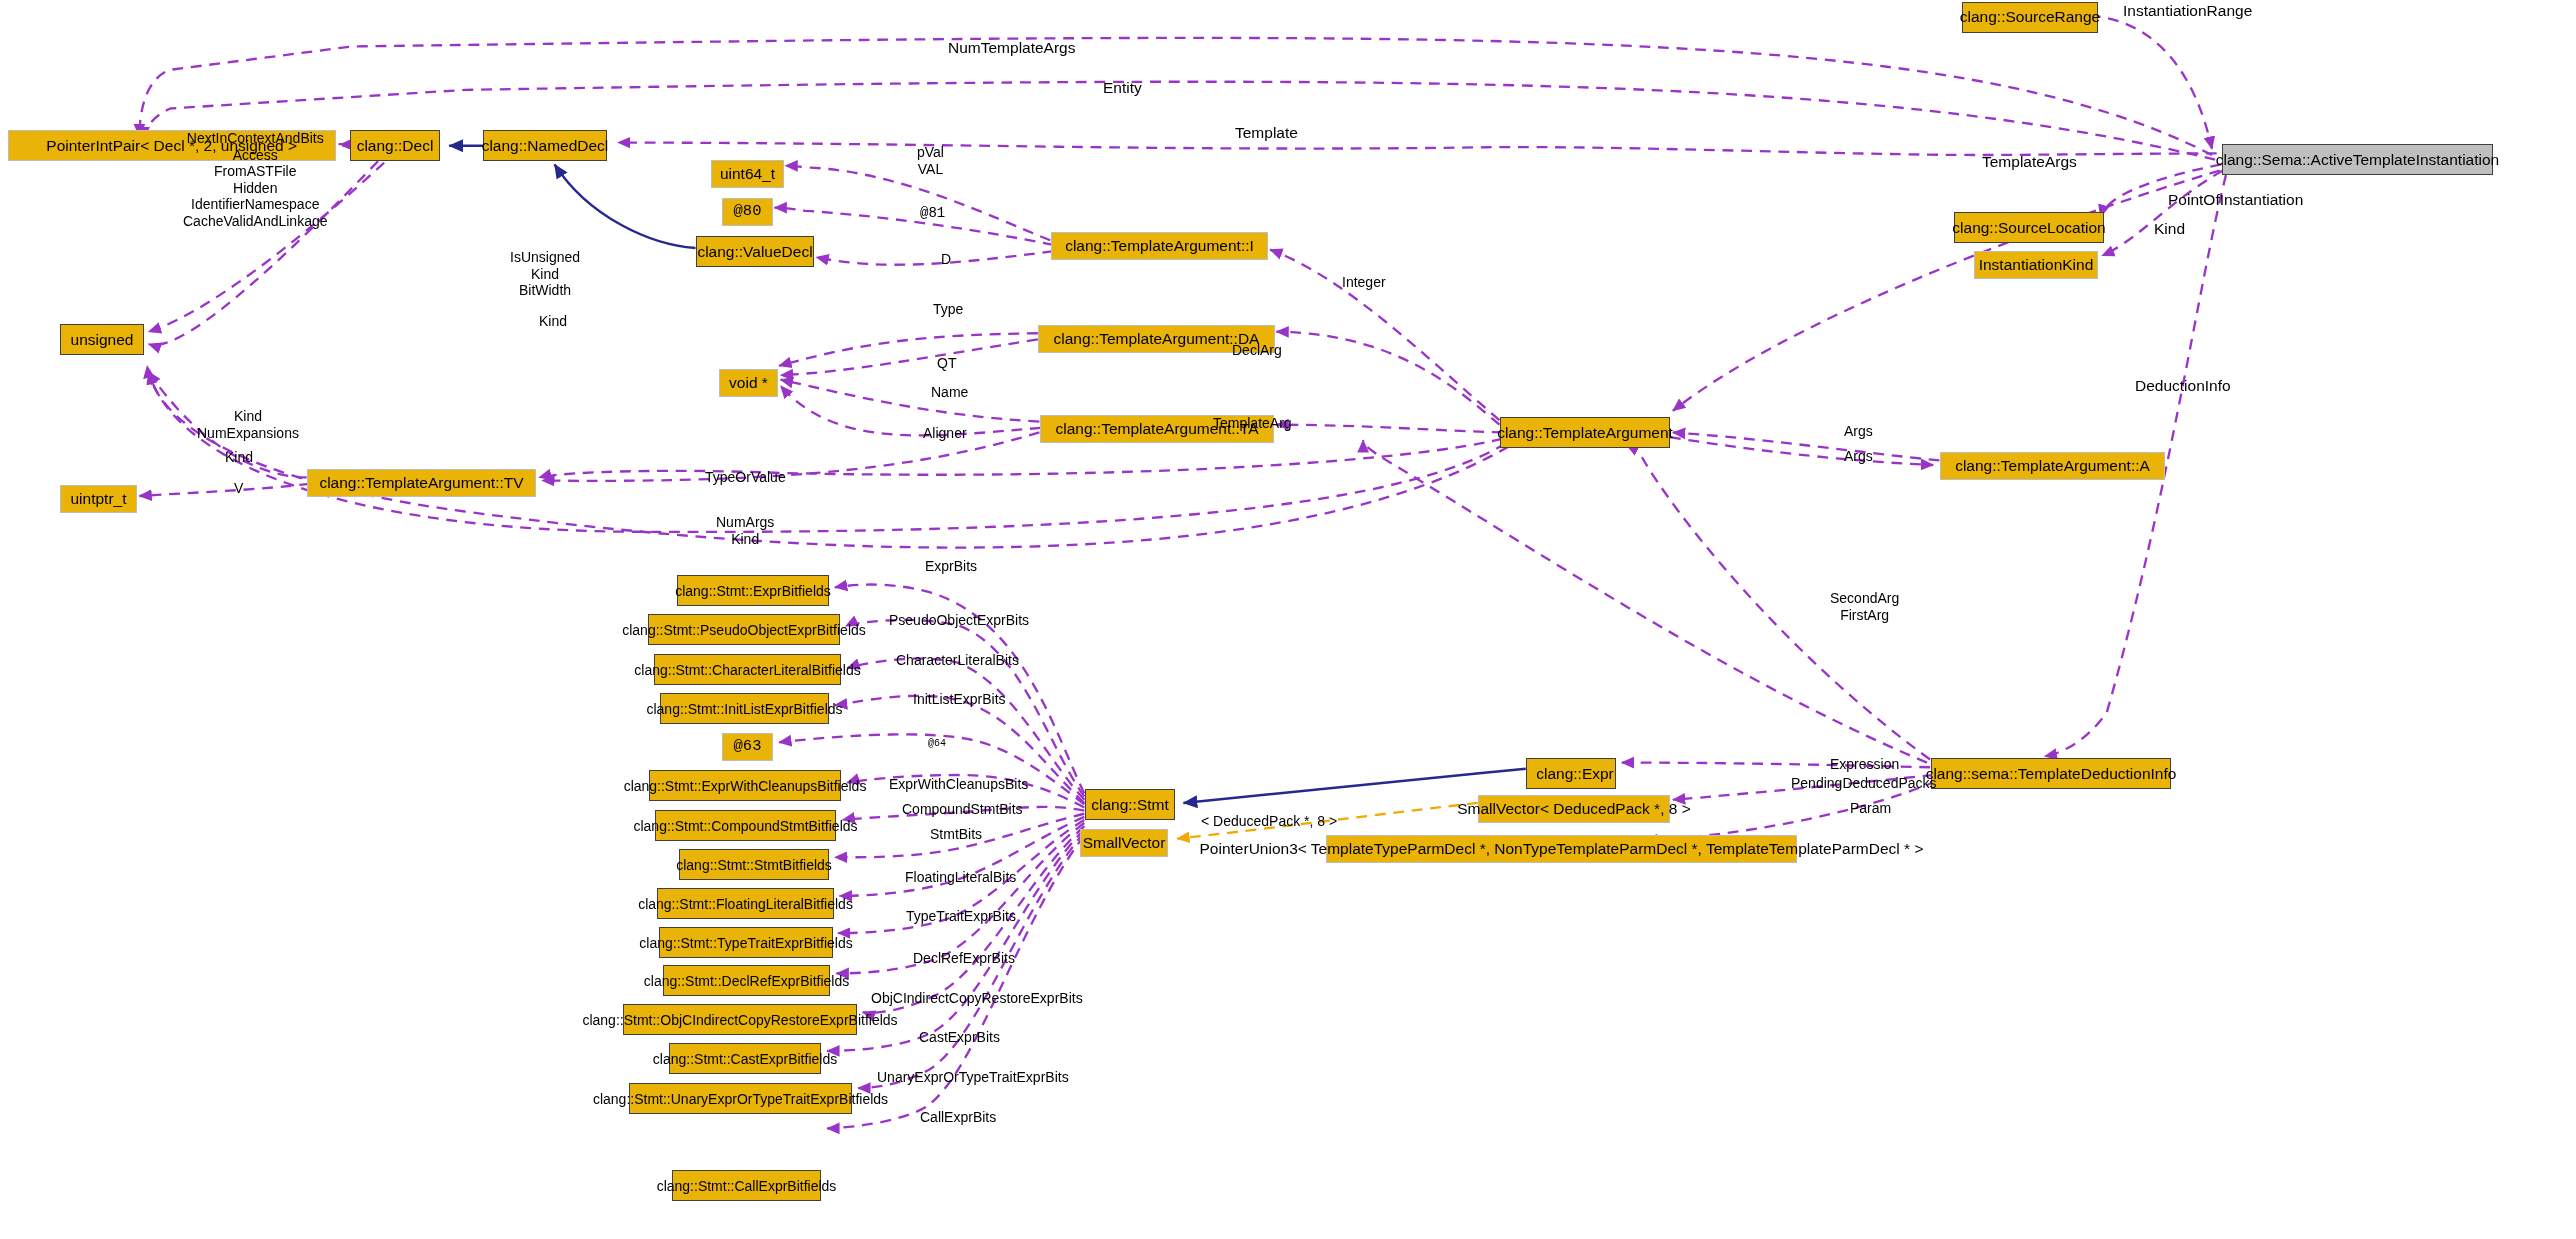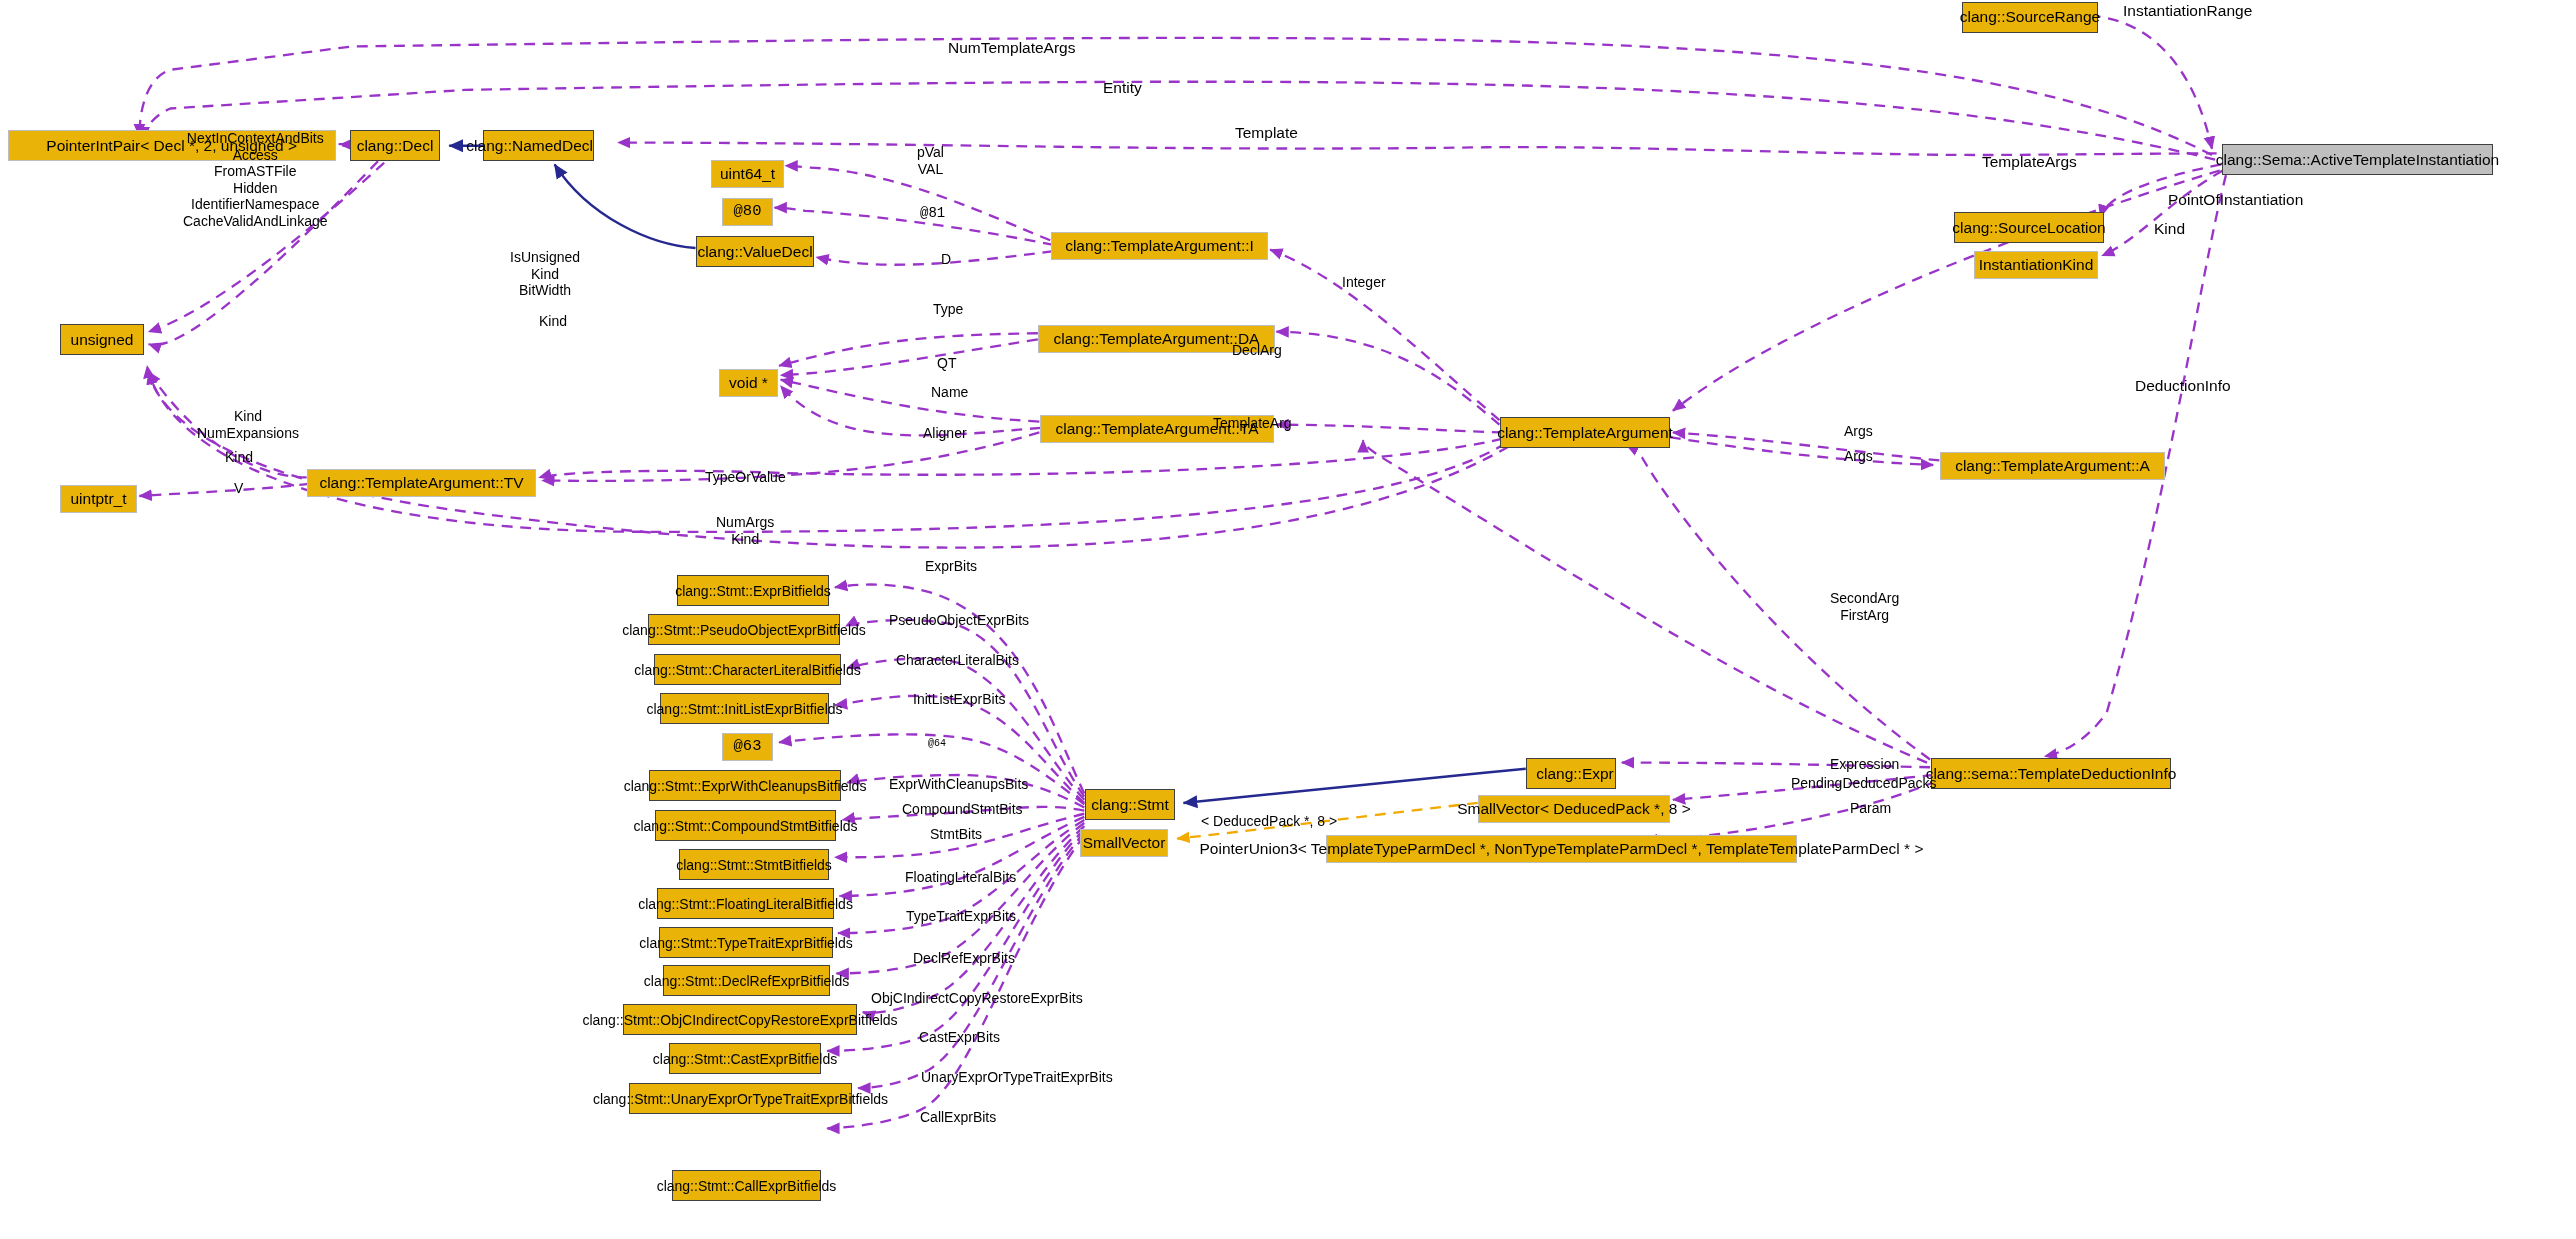--- a/index.html
+++ b/index.html
@@ -135,21 +135,21 @@
       <path d="M954,518 C900,524 800,537 760,541"></path>
     </g>
   </svg>
 
 <div class="node pale" style="left: 7.7px; top: 130px; width: 328px; height: 31px; font-size: 15.5px;">
       <span>PointerIntPair&lt; Decl *, 2, unsigned &gt;</span>
     </div>
     <div class="node cls" style="left: 350px; top: 130px; width: 90px; height: 31px; font-size: 15.5px;">
       <span>clang::Decl</span>
     </div>
-    <div class="node cls thick" style="left: 483px; top: 130px; width: 111px; height: 31px; font-size: 15.5px; justify-content: flex-end;">
+    <div class="node cls thick" style="left: 483px; top: 130px; width: 124px; height: 31px; font-size: 15.5px;">
       <span>clang::NamedDecl</span>
     </div>
     <div class="node cls thick" style="left: 696px; top: 236px; width: 118px; height: 31px; font-size: 15.5px;">
       <span>clang::ValueDecl</span>
     </div>
     <div class="node pale" style="left: 711px; top: 160px; width: 73px; height: 28px; font-size: 15.5px;">
       <span>uint64_t</span>
     </div>
     <div class="node pale" style="left: 722px; top: 198px; width: 51px; height: 28px; font-size: 15.5px; font-family: &quot;Liberation Mono&quot;, &quot;DejaVu Sans Mono&quot;, monospace;">
       <span>@80</span>
@@ -302,20 +302,20 @@
     <div class="edge-label" style="left: 913px; top: 691px; font-size: 14px; white-space: pre;">InitListExprBits</div>
     <div class="edge-label mono" style="left: 928px; top: 738px; font-size: 10px; white-space: pre;">@64</div>
     <div class="edge-label" style="left: 889px; top: 776px; font-size: 14px; white-space: pre;">ExprWithCleanupsBits</div>
     <div class="edge-label" style="left: 902px; top: 801px; font-size: 14px; white-space: pre;">CompoundStmtBits</div>
     <div class="edge-label" style="left: 930px; top: 826px; font-size: 14px; white-space: pre;">StmtBits</div>
     <div class="edge-label" style="left: 905px; top: 869px; font-size: 14px; white-space: pre;">FloatingLiteralBits</div>
     <div class="edge-label" style="left: 906px; top: 908px; font-size: 14px; white-space: pre;">TypeTraitExprBits</div>
     <div class="edge-label" style="left: 913px; top: 950px; font-size: 14px; white-space: pre;">DeclRefExprBits</div>
     <div class="edge-label" style="left: 871px; top: 990px; font-size: 14px; white-space: pre;">ObjCIndirectCopyRestoreExprBits</div>
     <div class="edge-label" style="left: 919px; top: 1029px; font-size: 14px; white-space: pre;">CastExprBits</div>
-    <div class="edge-label" style="left: 877px; top: 1069px; font-size: 14px; white-space: pre; margin-left: 44px;">UnaryExprOrTypeTraitExprBits</div>
+    <div class="edge-label" style="left: 877px; top: 1069px; font-size: 14px; white-space: pre;">UnaryExprOrTypeTraitExprBits</div>
     <div class="edge-label" style="left: 920px; top: 1109px; font-size: 14px; white-space: pre;">CallExprBits</div>
     <div class="edge-label" style="left: 1201px; top: 813px; font-size: 14px; white-space: pre;">&lt; DeducedPack *, 8 &gt;</div>
     <div class="edge-label" style="left: 1830px; top: 756px; font-size: 14px; white-space: pre;">Expression</div>
     <div class="edge-label" style="left: 1791px; top: 775px; font-size: 14px; white-space: pre;">PendingDeducedPacks</div>
     <div class="edge-label" style="left: 1850px; top: 800px; font-size: 14px; white-space: pre;">Param</div>
   </div>
 
 
 </body></html>

